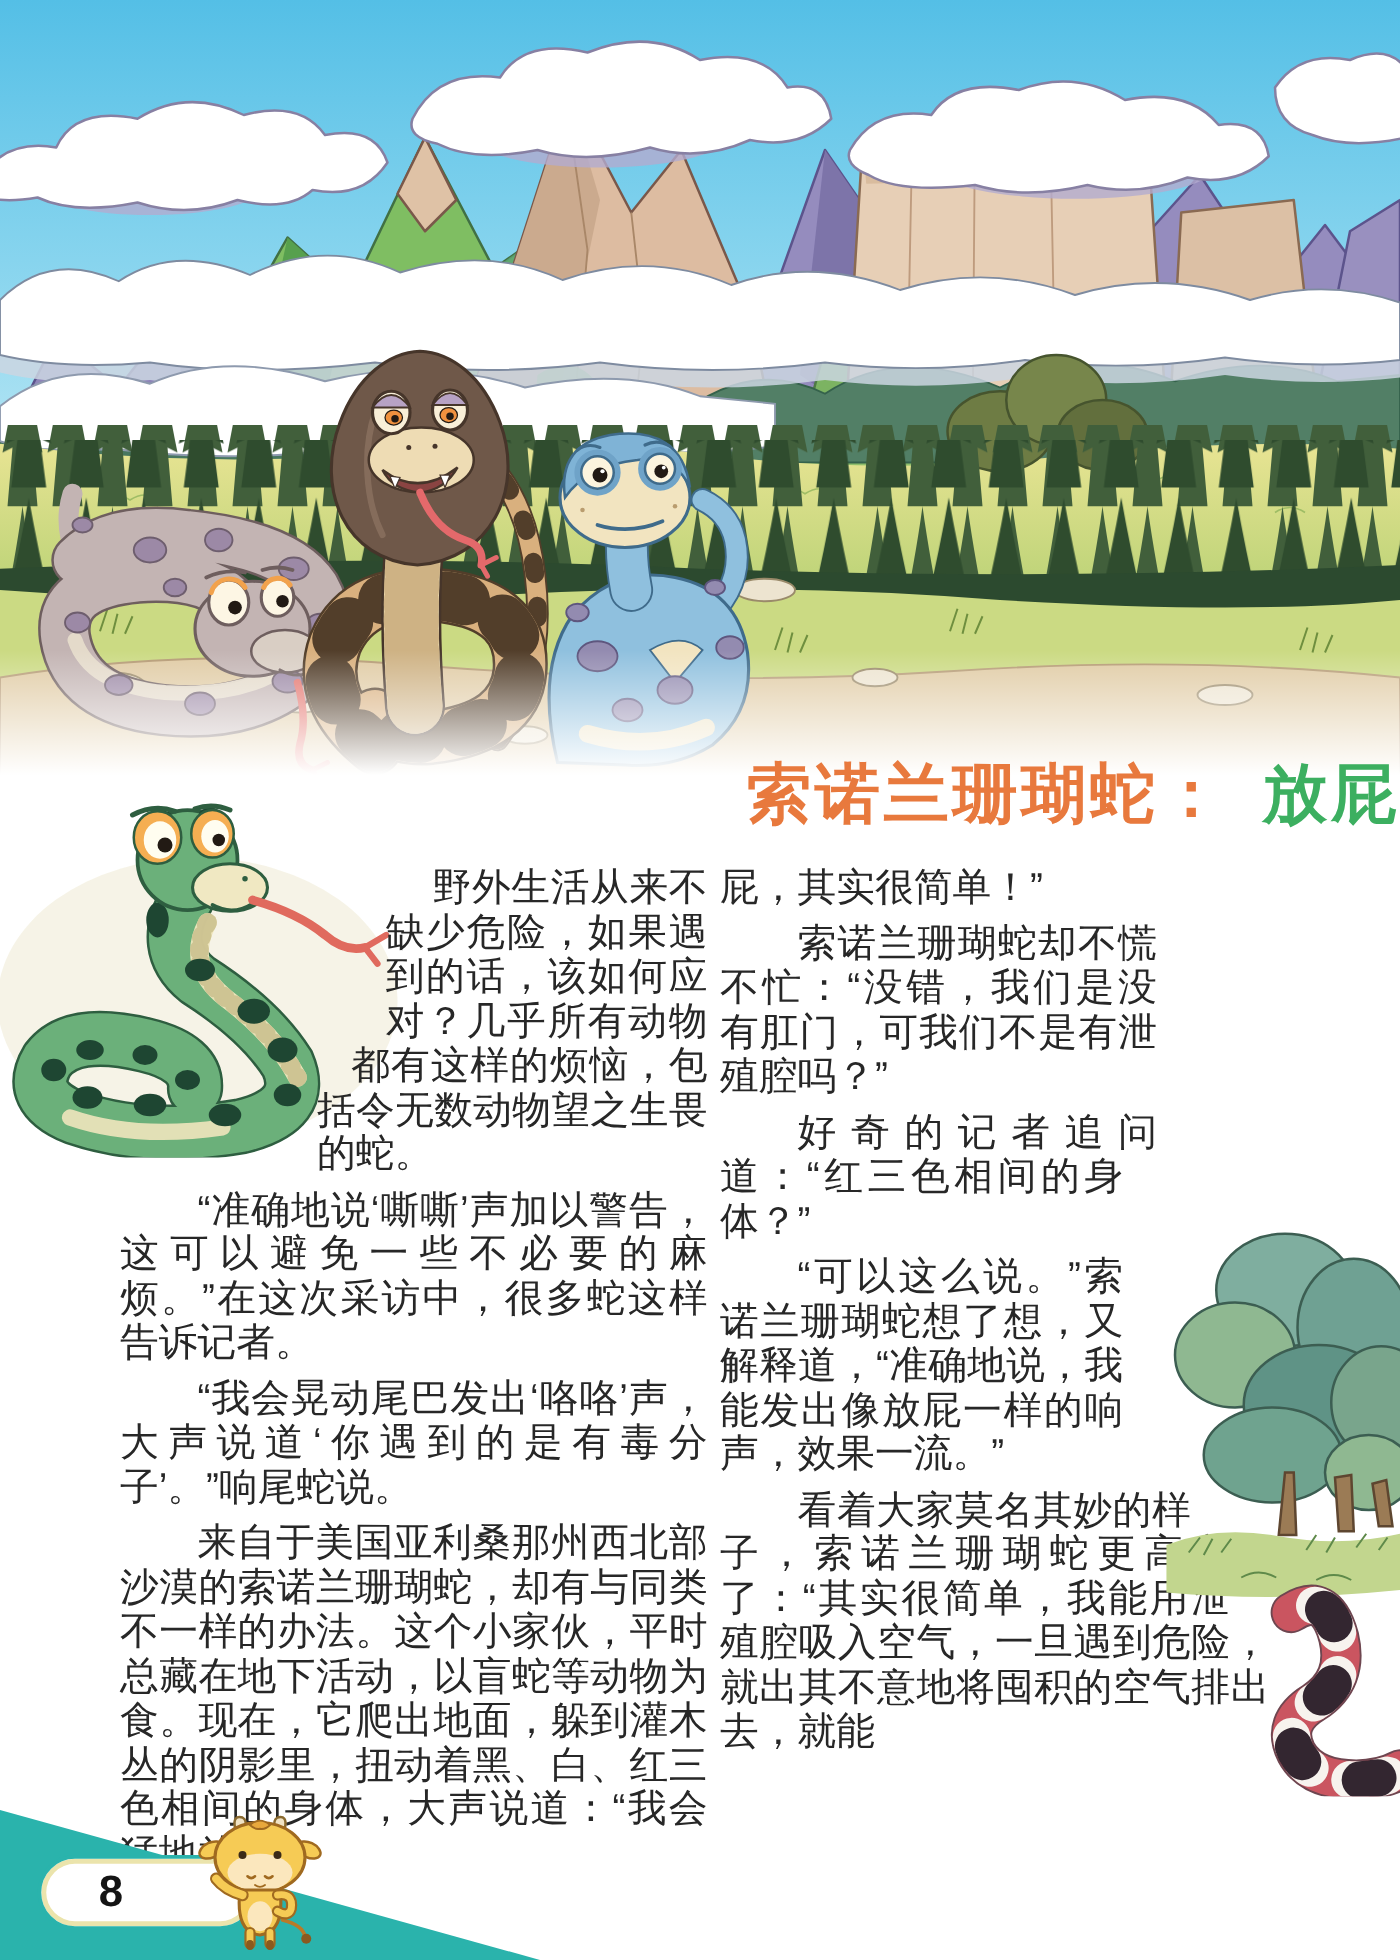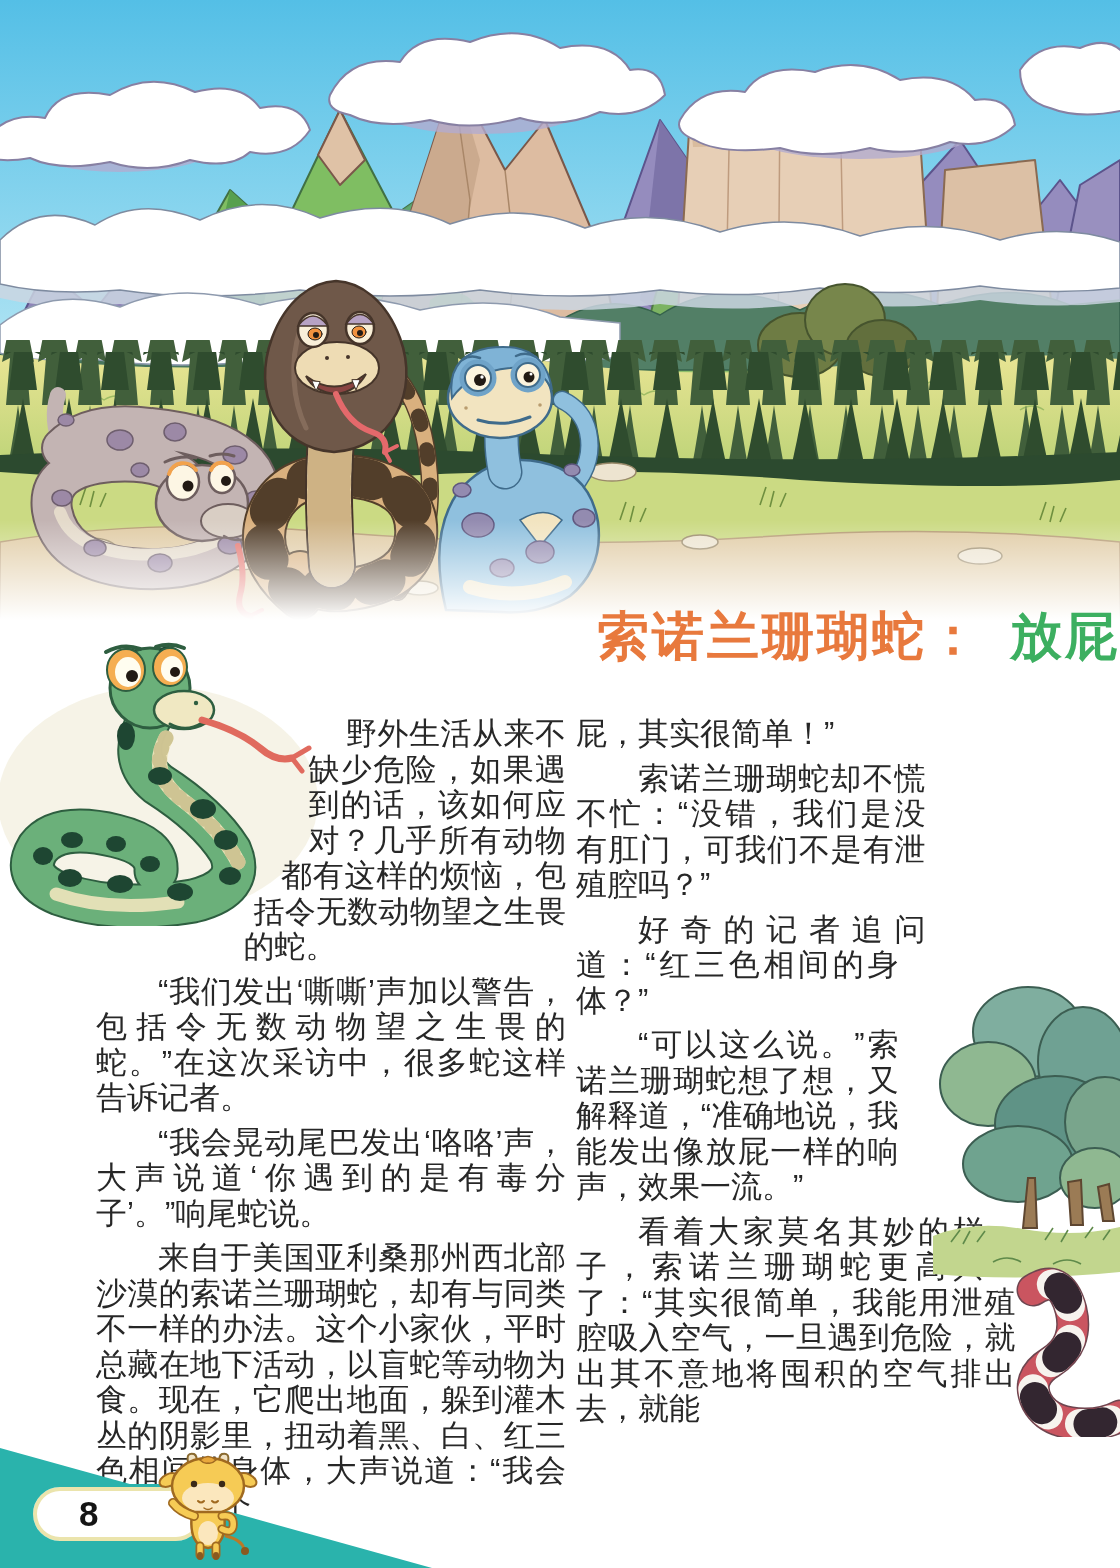--- a/index.html
+++ b/index.html
@@ -8,21 +8,21 @@
   .scene{position:absolute;left:0;top:0;}
   .article-title{position:absolute;left:0;top:606px;width:1120px;text-align:right;
         font-size:52px;font-weight:bold;letter-spacing:3px;line-height:60px;}
   .t-orange{color:#E8793D;}
   .t-green{color:#3CAF60;margin-left:28px;}
   .cols{position:absolute;left:96px;top:692px;width:948px;display:flex;gap:10px;
         font-size:31px;line-height:35.5px;color:#272727;text-align:justify;}
   .col-left{width:470px;}
   .col-right{width:468px;}
   .cols p{margin:0 0 9px 0;text-indent:2em;}
-  .cols p.no-indent{text-indent:0;margin-top:24px;}
+  .cols p.no-indent{text-indent:0;}
   .snake-spacer{float:left;width:250px;height:250px;
         shape-outside:polygon(0 0,100% 0,100% 14%,85% 14%,85% 56%,74% 56%,74% 71%,63% 71%,63% 86%,59% 86%,59% 100%,0 100%);}
   .bush-spacer{float:right;width:150px;height:385px;margin-top:310px;
         shape-outside:polygon(100% 0%,21% 0%,21% 37%,3% 37%,3% 64%,39% 64%,39% 74%,60% 74%,60% 83%,81% 83%,81% 97%,100% 97%);}
   .green-snake-art{position:absolute;left:-2px;top:626px;}
   .corner-art{position:absolute;left:933px;top:972px;}
   .corner-triangle{position:absolute;left:0;top:1448px;width:432px;height:120px;background:#2AB3AC;
         clip-path:polygon(0 0,100% 100%,0 100%);}
   .page-pill{position:absolute;left:30px;top:1484px;width:176px;height:60px;background:#ffffff;
         border:3px solid #2AB3AC;border-radius:32px;box-shadow:inset 0 0 0 4px #EBE4AC;
@@ -286,21 +286,21 @@
       <path d="M172,98 Q188,107 204,97" fill="none" stroke="#2E5E40" stroke-width="3"></path>
       <path d="M204,94 Q240,104 262,122 Q278,136 294,132" fill="none" stroke="#E06A5E" stroke-width="7"></path>
       <path d="M294,132 L311,122 M294,132 L304,145" fill="none" stroke="#E06A5E" stroke-width="5"></path>
     </g>
   </svg>
 
   <div class="cols">
     <div class="col-left">
       <div class="snake-spacer"></div>
       <p class="no-indent">野外生活从来不缺少危险，如果遇到的话，该如何应对？几乎所有动物都有这样的烦恼，包括令无数动物望之生畏的蛇。</p>
-      <p>“我们发出‘嘶嘶’声加以警告，包括令无数动物望之生畏的蛇。”在这次采访中，很多蛇这样告诉记者。</p>
+      <p>“准确地说‘嘶嘶’声加以警告，这可以避免一些不必要的麻烦。”在这次采访中，很多蛇这样告诉记者。</p>
       <p>“我会晃动尾巴发出‘咯咯’声，大声说道‘你遇到的是有毒分子’。”响尾蛇说。</p>
       <p>来自于美国亚利桑那州西北部沙漠的索诺兰珊瑚蛇，却有与同类不一样的办法。这个小家伙，平时总藏在地下活动，以盲蛇等动物为食。现在，它爬出地面，躲到灌木丛的阴影里，扭动着黑、白、红三色相间的身体，大声说道：“我会猛地放一个</p>
     </div>
     <div class="col-right">
       <div class="bush-spacer"></div>
       <p class="no-indent">屁，其实很简单！”</p>
       <p>索诺兰珊瑚蛇却不慌不忙：“没错，我们是没有肛门，可我们不是有泄殖腔吗？”</p>
       <p>好奇的记者追问道：“红三色相间的身体？”</p>
       <p>“可以这么说。”索诺兰珊瑚蛇想了想，又解释道，“准确地说，我能发出像放屁一样的响声，效果一流。”</p>
       <p>看着大家莫名其妙的样子，索诺兰珊瑚蛇更高兴了：“其实很简单，我能用泄殖腔吸入空气，一旦遇到危险，就出其不意地将囤积的空气排出去，就能</p>

